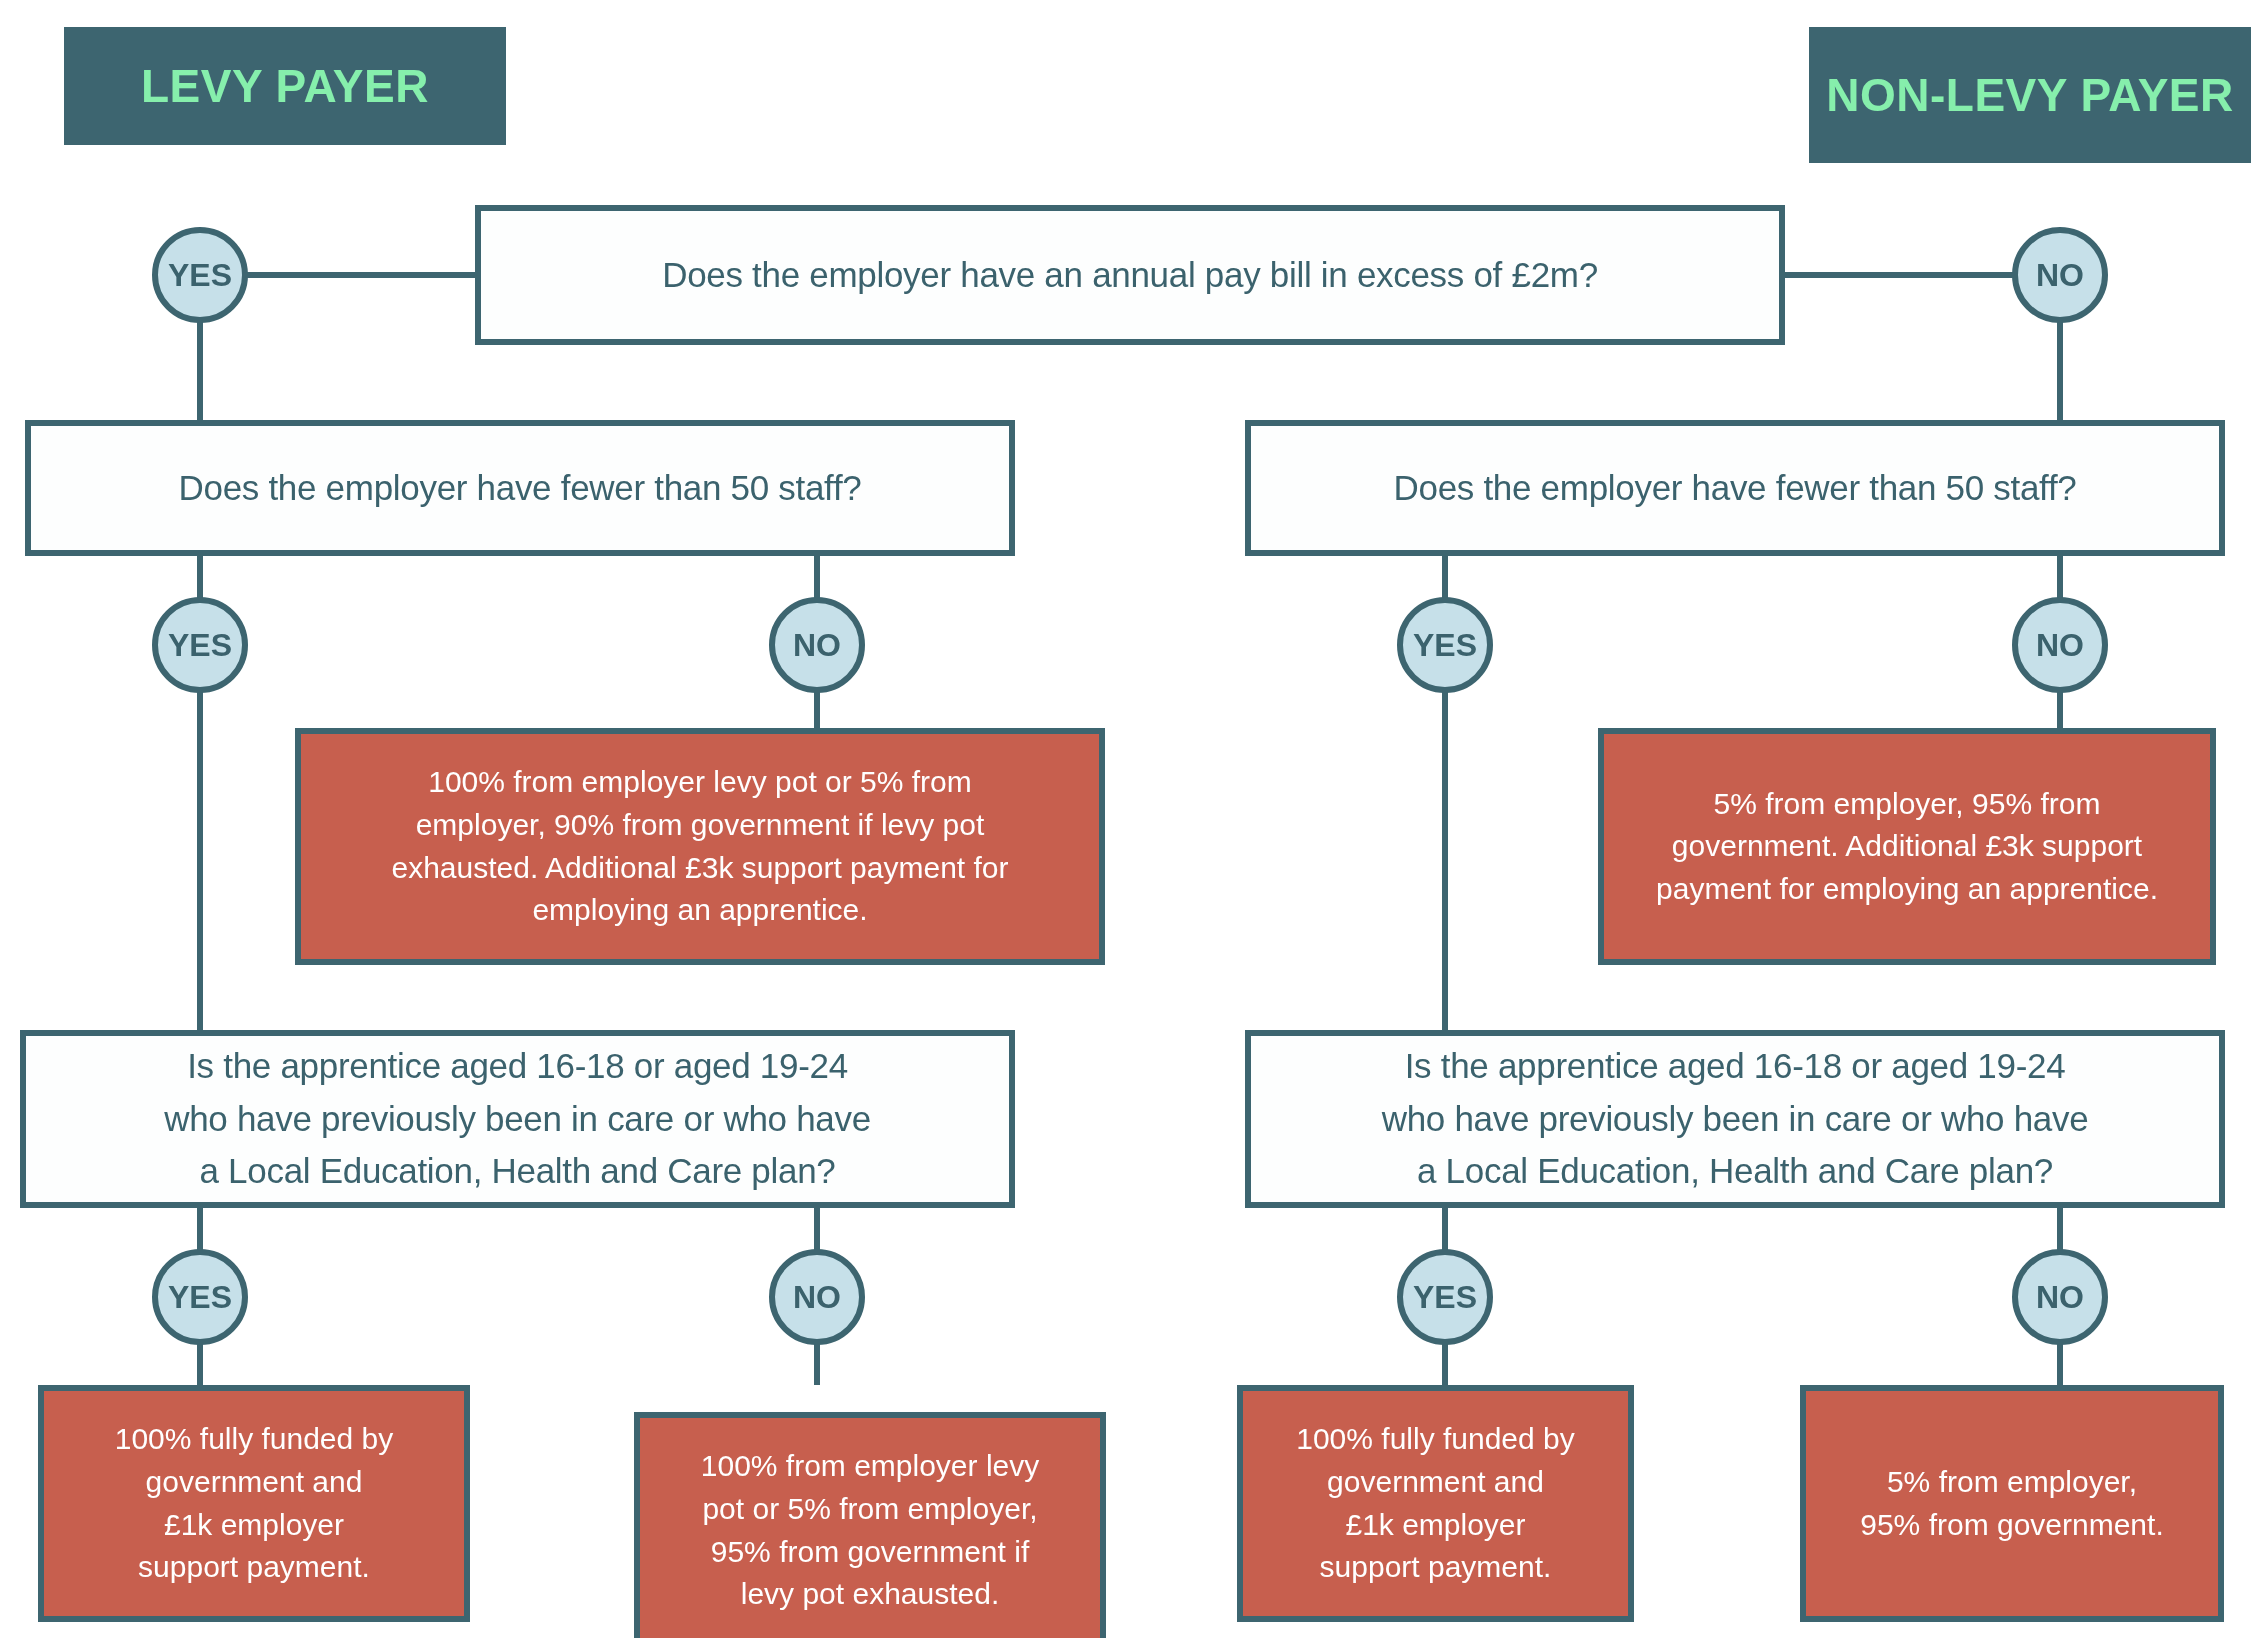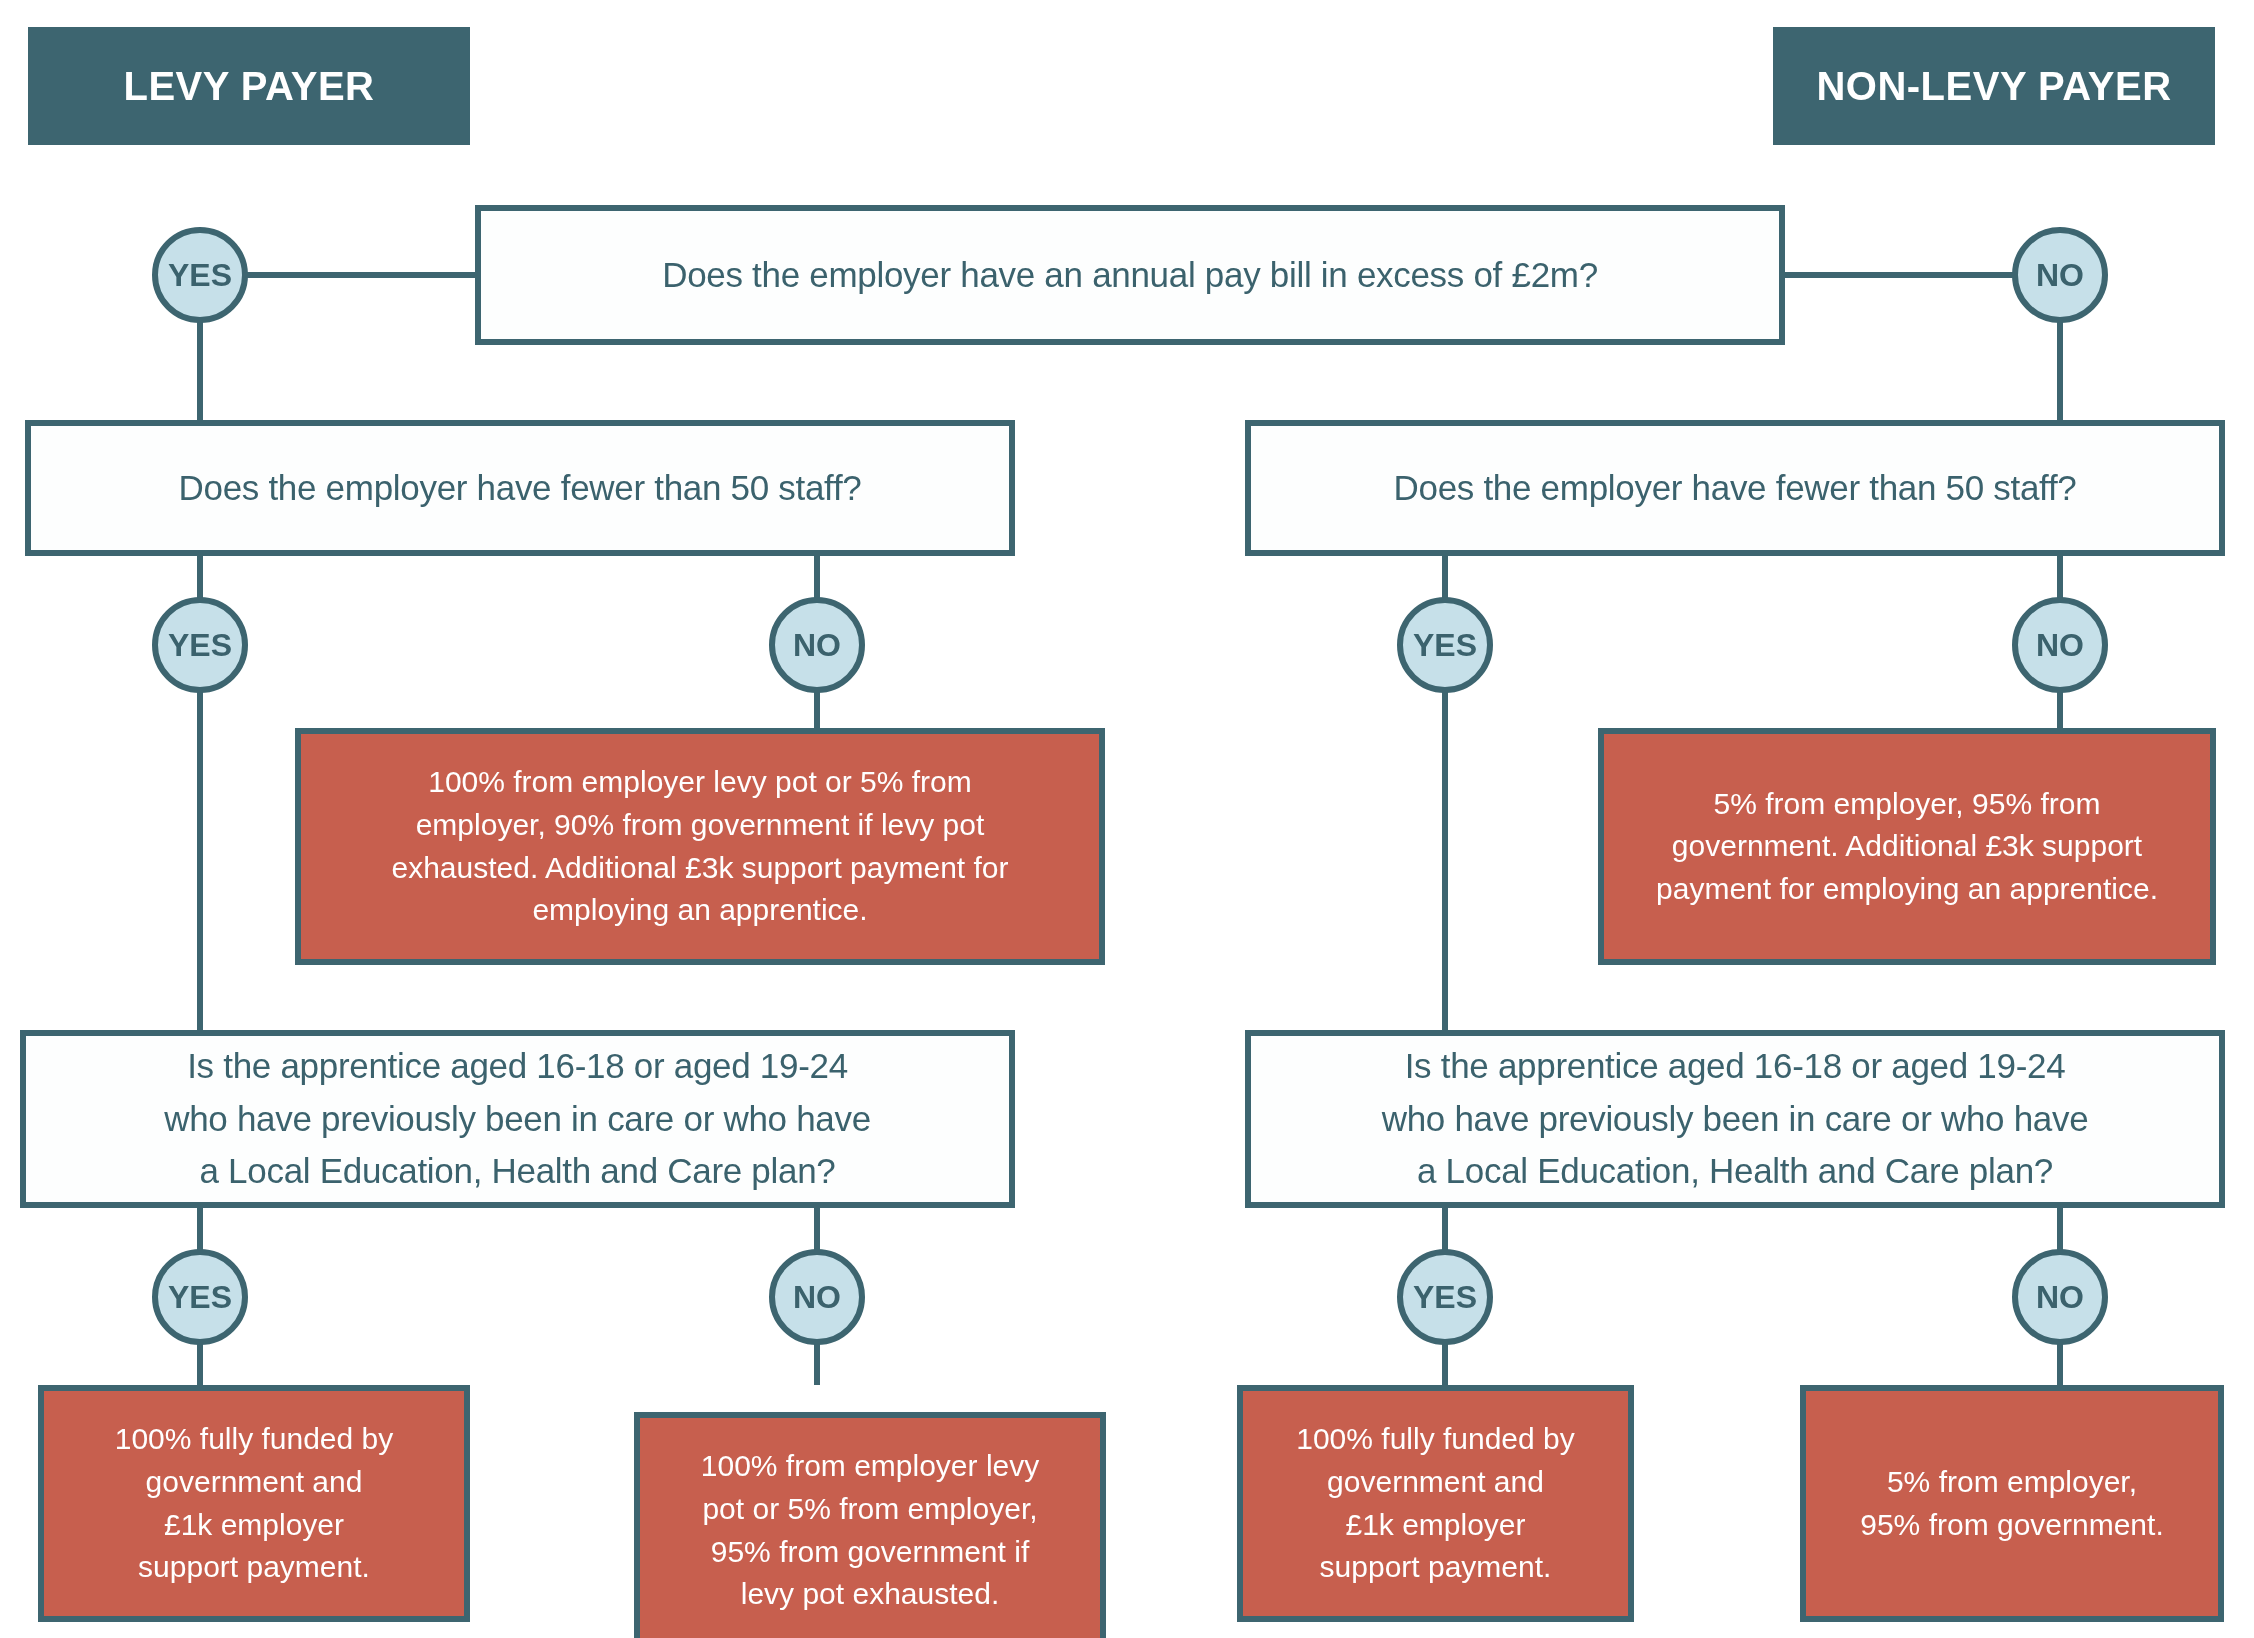--- a/index.html
+++ b/index.html
@@ -6,26 +6,27 @@
   #stage{
     position:relative;
     width:2254px;height:1638px;
     background:#ffffff;
     font-family:"Liberation Sans", sans-serif;
     overflow:hidden;
   }
   .hdr{
     position:absolute;
     background:var(--teal);
-    color:#ffffff;
+    color:#86efac;
     font-weight:bold;
-    font-size:40px;
+    font-size:46px;
     letter-spacing:0.5px;
     display:flex;align-items:center;justify-content:center;
     z-index:2;
+    margin-left:36px;
   }
   .box-white{
     position:absolute;
     background:var(--box_bg);
     border:6px solid var(--teal);
     color:var(--text_teal);
     display:flex;align-items:center;justify-content:center;
     text-align:center;
     font-size:35px;
     letter-spacing:-0.3px;
@@ -78,21 +79,21 @@
   <div class="line" style="left:197px;top:556px;width:6px;height:474px;"></div>
   <div class="line" style="left:814px;top:556px;width:6px;height:172px;"></div>
   <div class="line" style="left:1442px;top:556px;width:6px;height:474px;"></div>
   <div class="line" style="left:2057px;top:556px;width:6px;height:172px;"></div>
   <div class="line" style="left:197px;top:1208px;width:6px;height:177px;"></div>
   <div class="line" style="left:814px;top:1208px;width:6px;height:177px;"></div>
   <div class="line" style="left:1442px;top:1208px;width:6px;height:177px;"></div>
   <div class="line" style="left:2057px;top:1208px;width:6px;height:177px;"></div>
 
   <div class="hdr" style="left:28px;top:27px;width:442px;height:118px;">LEVY PAYER</div>
-  <div class="hdr" style="left:1773px;top:27px;width:442px;height:118px;">NON-LEVY PAYER</div>
+  <div class="hdr" style="left:1773px;top:27px;width:442px;height:136px;">NON-LEVY PAYER</div>
 
   <div class="box-white" style="left:475px;top:205px;width:1310px;height:140px;">Does the employer have an annual pay bill in excess of £2m?</div>
 
   <div class="box-white" style="left:25px;top:420px;width:990px;height:136px;">Does the employer have fewer than 50 staff?</div>
   <div class="box-white" style="left:1245px;top:420px;width:980px;height:136px;">Does the employer have fewer than 50 staff?</div>
 
   <div class="box-white" style="left:20px;top:1030px;width:995px;height:178px;">Is the apprentice aged 16-18 or aged 19-24
 who have previously been in care or who have
 a Local Education, Health and Care plan?</div>
   <div class="box-white" style="left:1245px;top:1030px;width:980px;height:178px;">Is the apprentice aged 16-18 or aged 19-24

